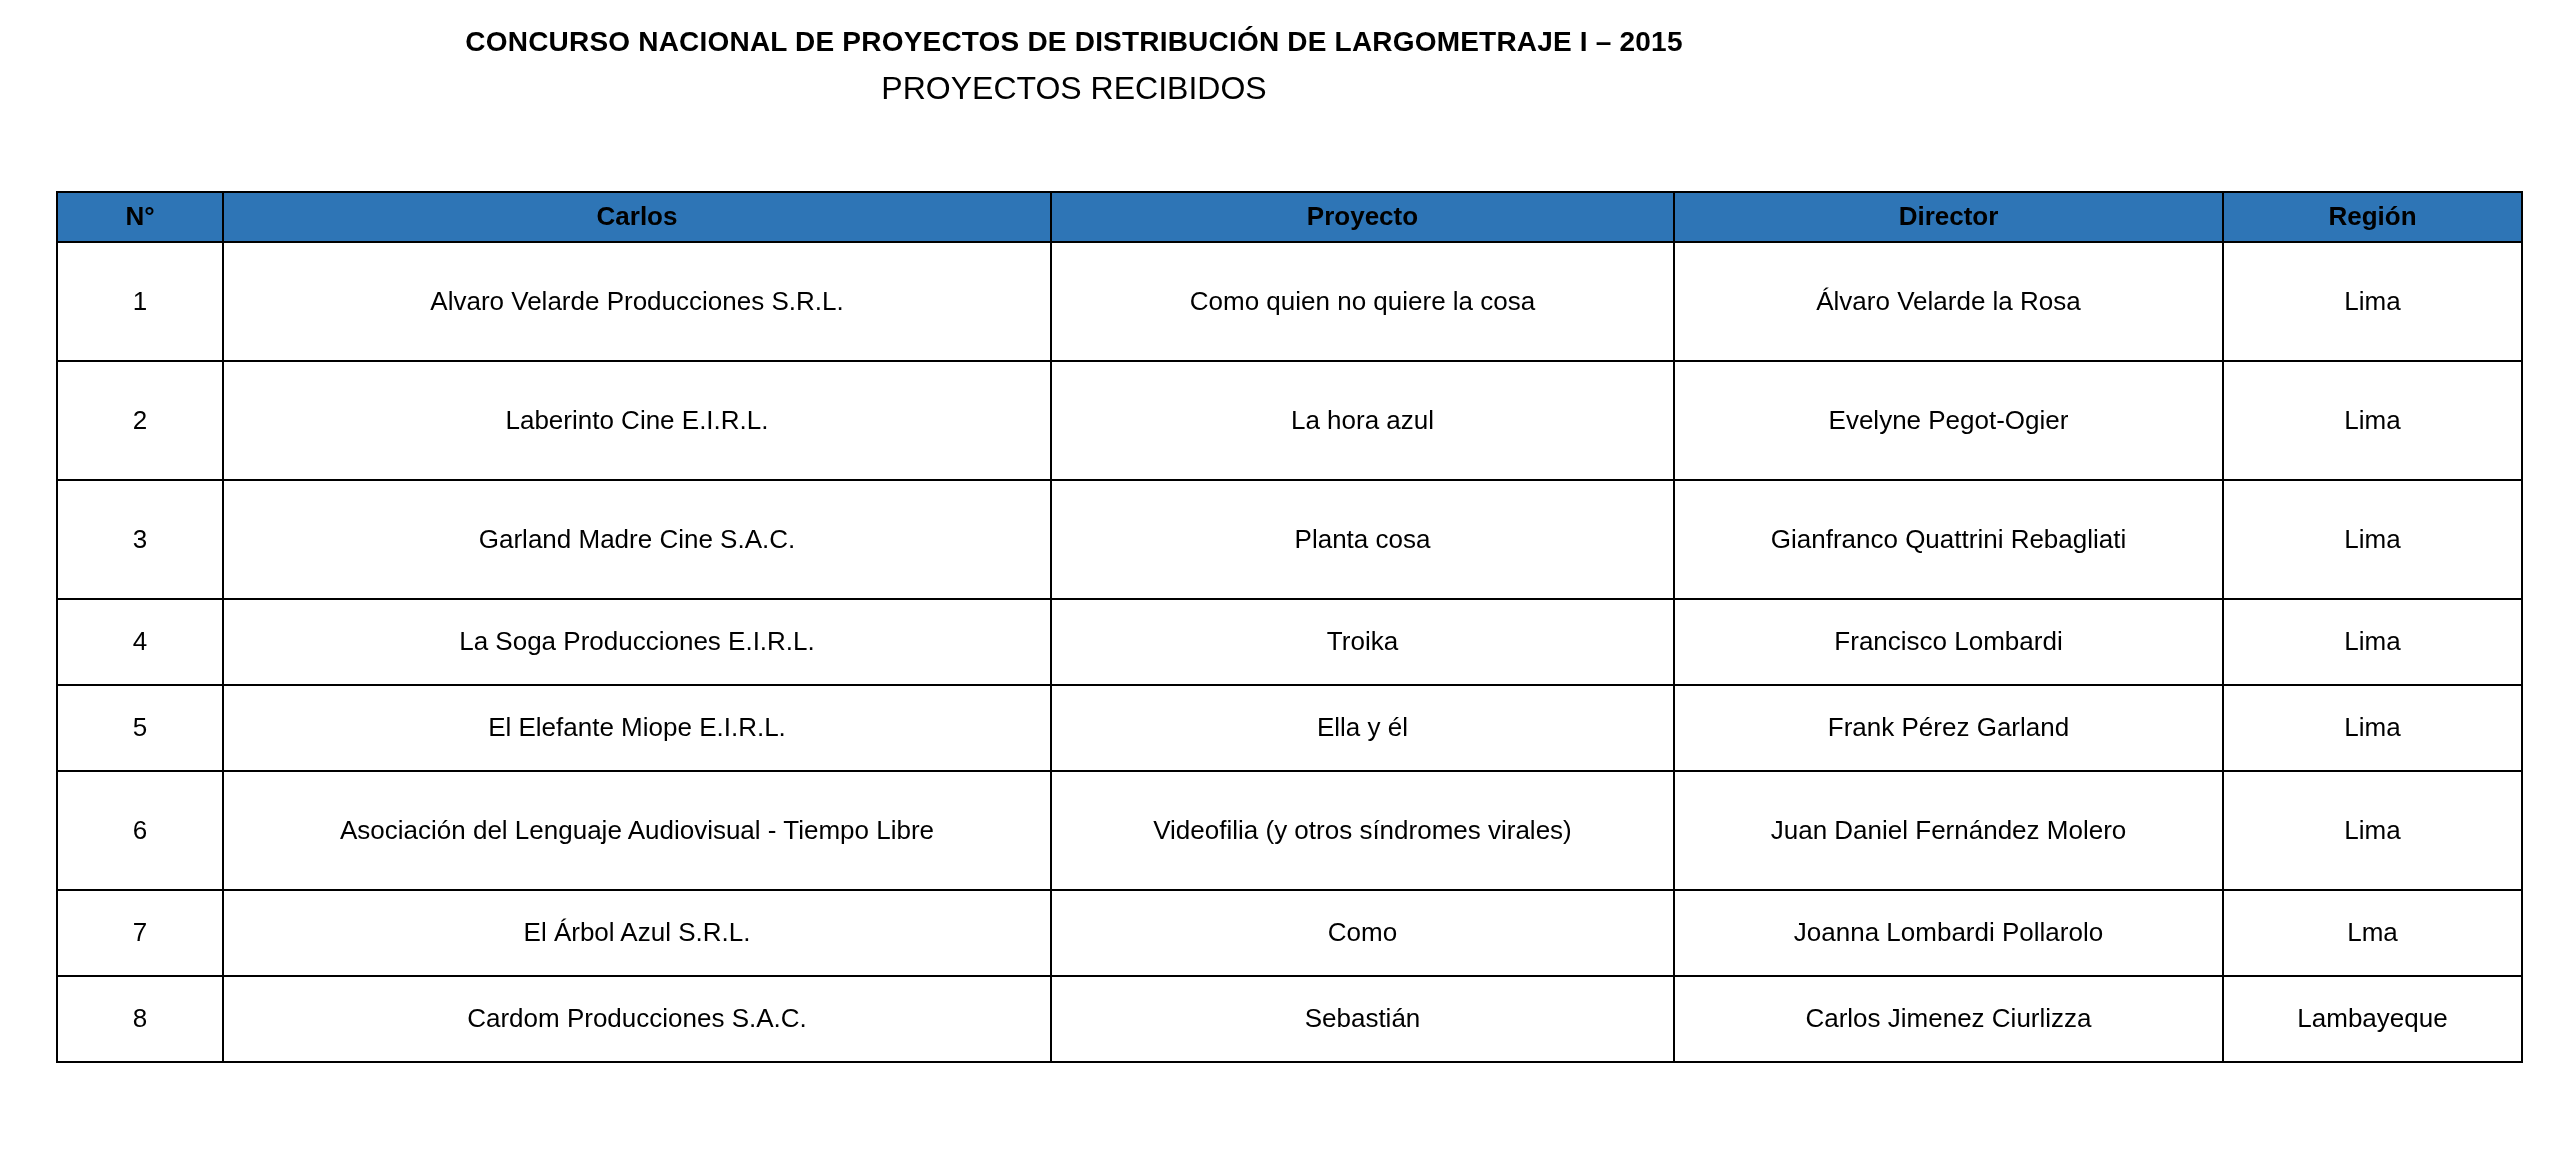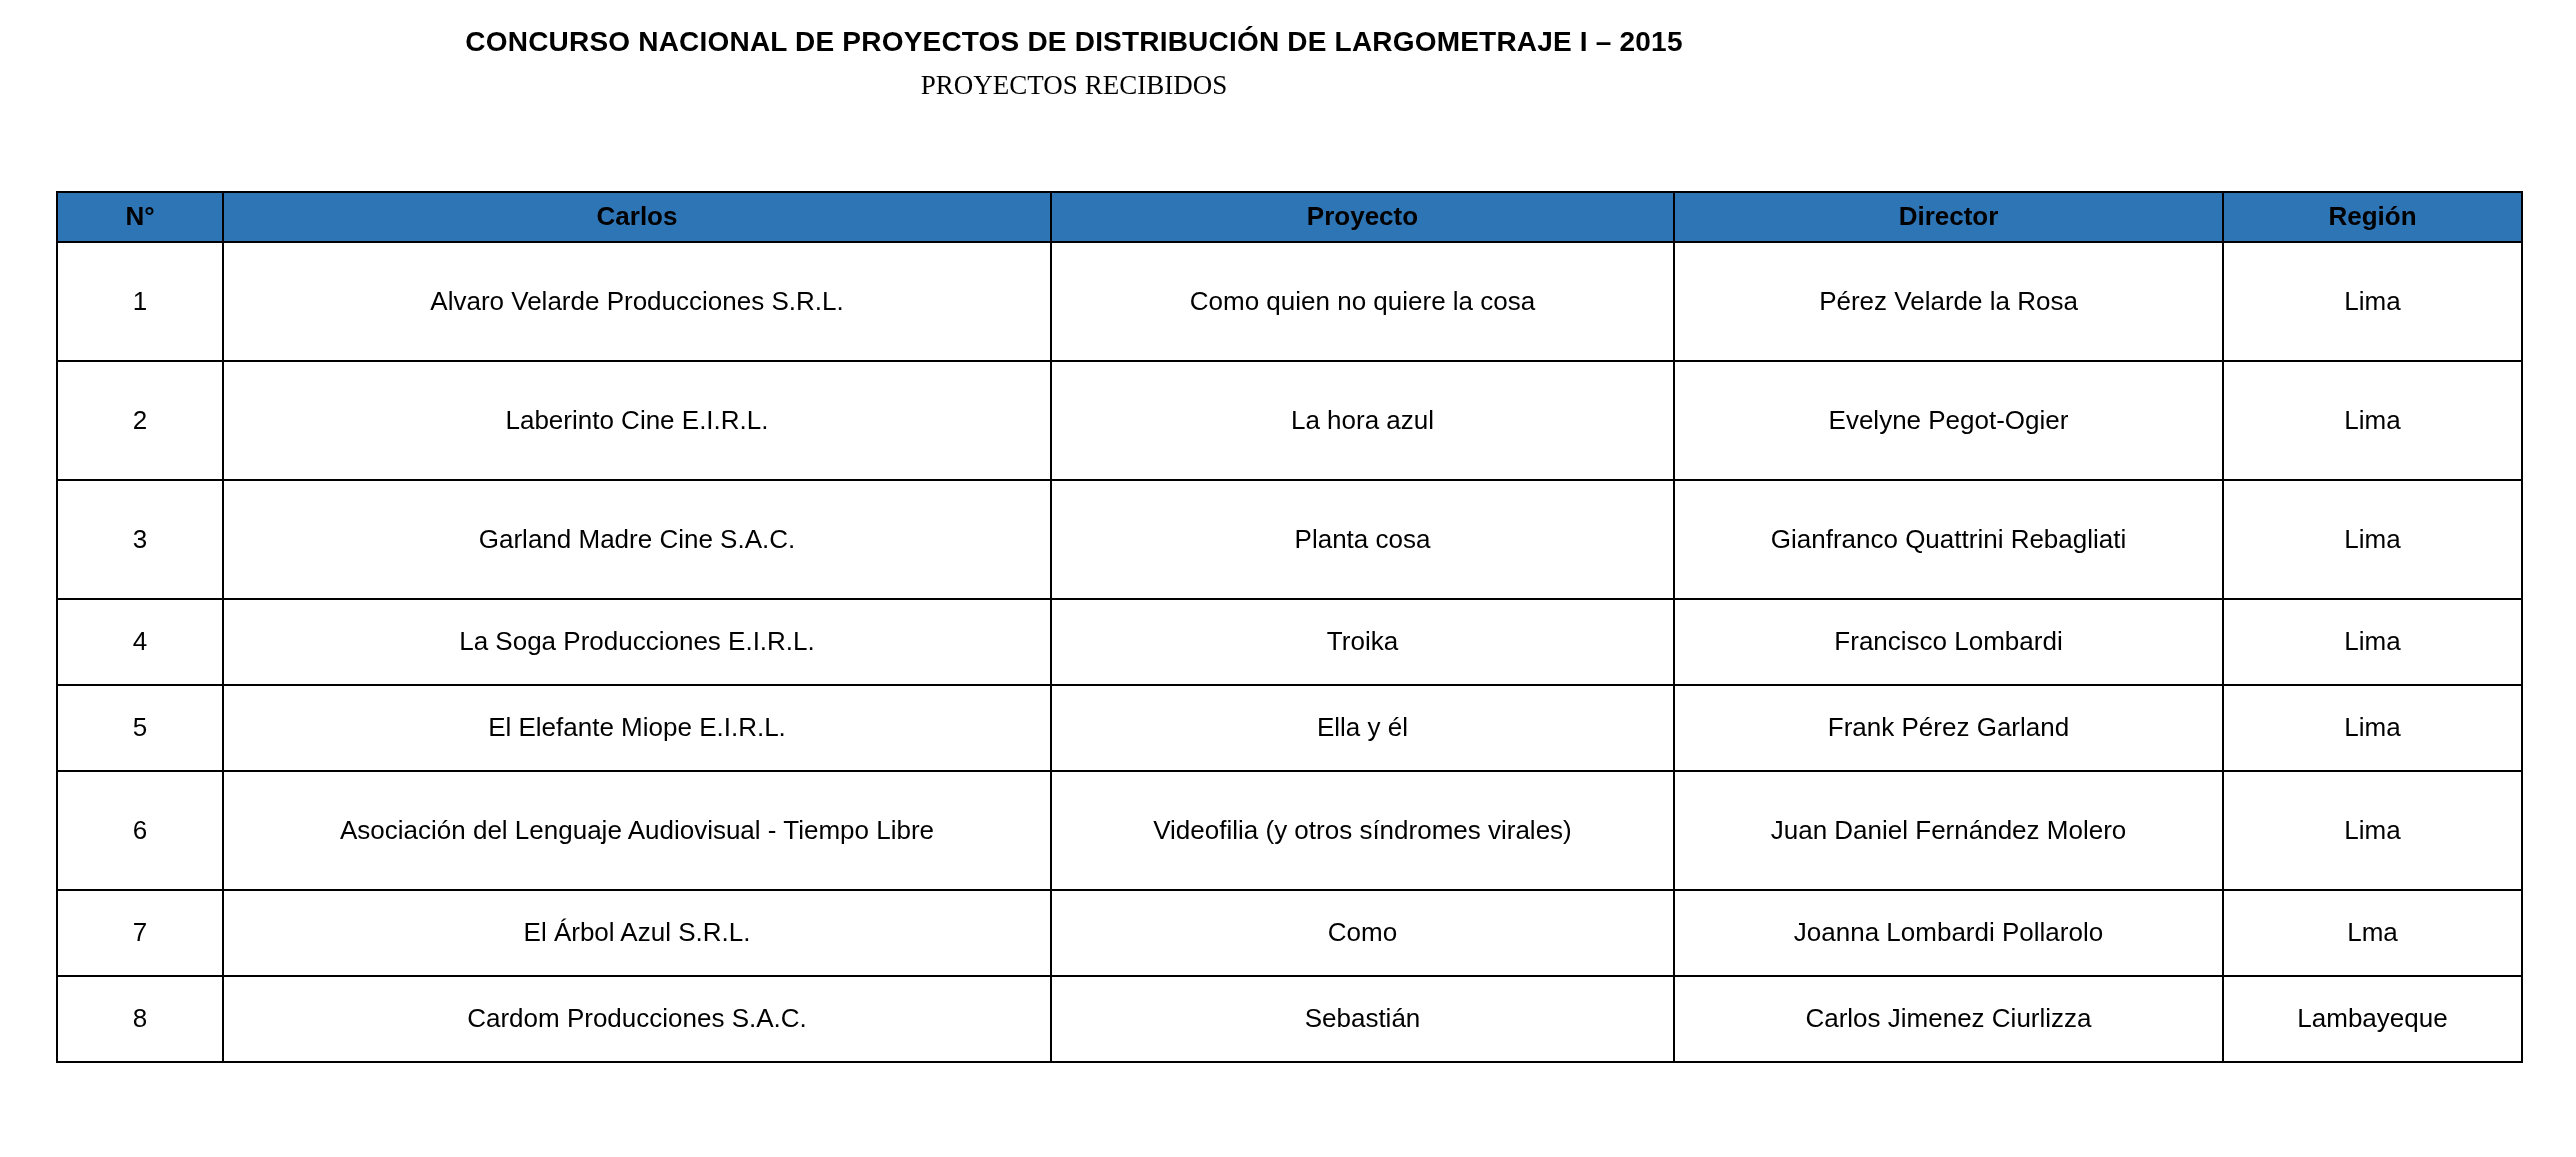--- a/index.html
+++ b/index.html
@@ -25,25 +25,24 @@
     text-align: center;
     padding-top: 24px;
   }
   .doc-title {
     font-size: 28px;
     font-weight: bold;
     letter-spacing: 0.2px;
     line-height: 1.25;
   }
   .doc-subtitle {
-    font-size: 27px;
+    font-size: 32px;
     font-weight: normal;
     line-height: 1.3;
     padding-top: 9.3px;
-    font-family: Liberation Serif, serif;
   }
   .table-wrap {
     position: absolute;
     left: 56px;
     top: 191px;
     width: 2464px;
   }
   table.projects {
     border-collapse: collapse;
     width: 2464px;
@@ -107,21 +106,21 @@
           <th>Proyecto</th>
           <th>Director</th>
           <th>Región</th>
         </tr>
       </thead>
       <tbody>
         <tr class="tall">
           <td>1</td>
           <td>Alvaro Velarde Producciones S.R.L.</td>
           <td>Como quien no quiere la cosa</td>
-          <td>Pérez Velarde la Rosa</td>
+          <td>Álvaro Velarde la Rosa</td>
           <td>Lima</td>
         </tr>
         <tr class="tall">
           <td>2</td>
           <td>Laberinto Cine E.I.R.L.</td>
           <td>La hora azul</td>
           <td>Evelyne Pegot-Ogier</td>
           <td>Lima</td>
         </tr>
         <tr class="tall">

